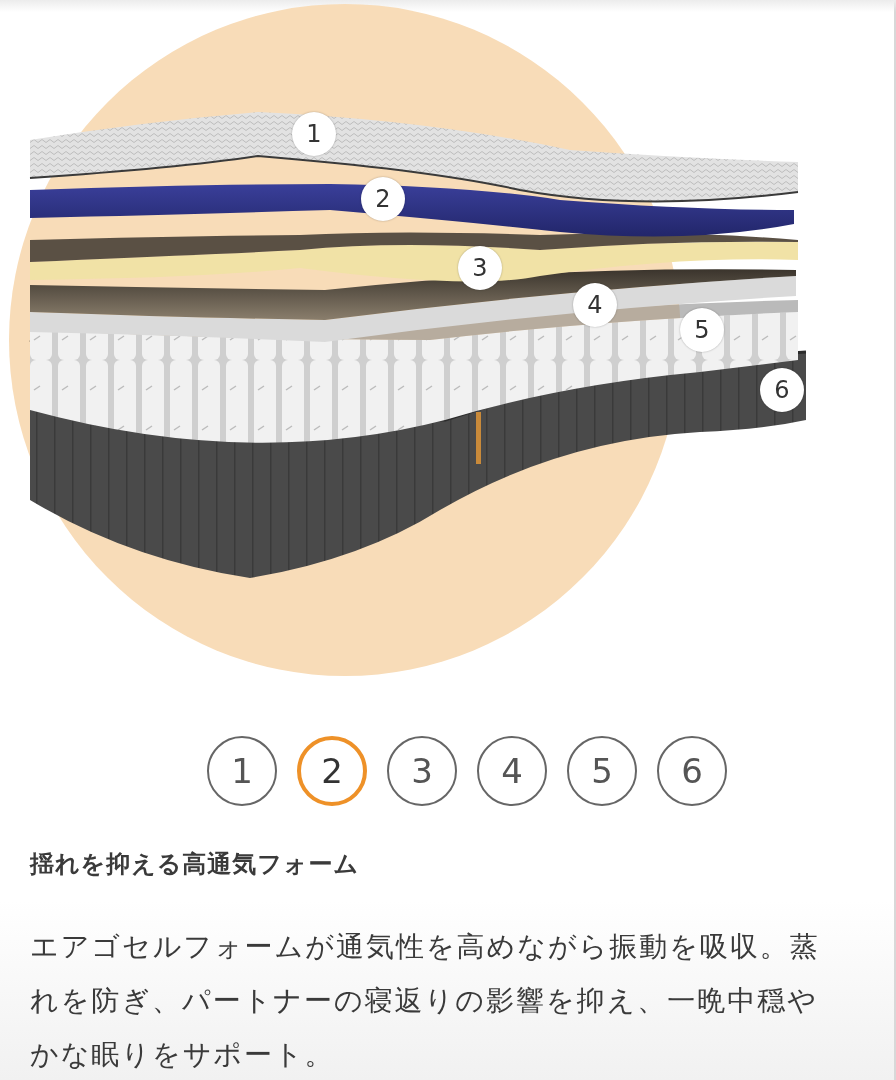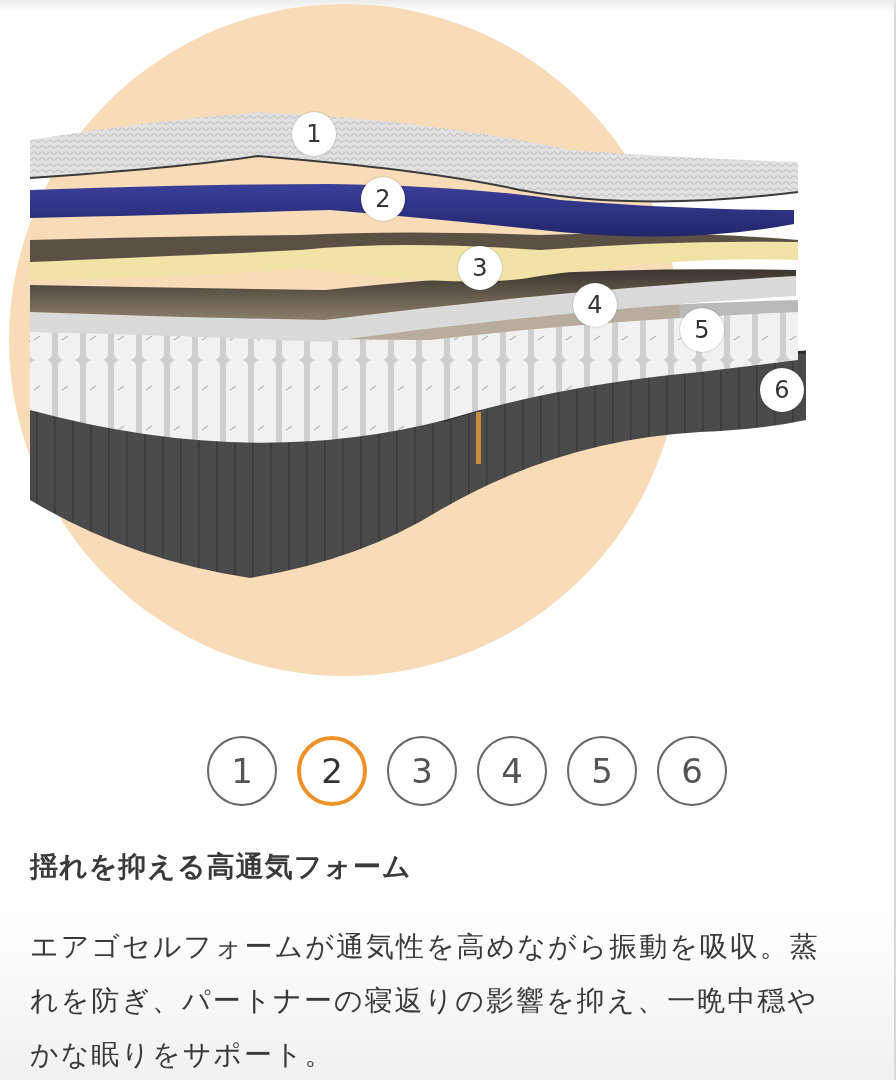--- a/index.html
+++ b/index.html
@@ -6,21 +6,21 @@
   html, body { width: 896px; height: 1080px; overflow: hidden; background: #ffffff; }
   body { font-family: "DejaVu Sans", "Liberation Sans", sans-serif; color: #333333; position: relative; }
   .page { position: absolute; left: 0; top: 0; width: 896px; height: 1080px; background: linear-gradient(#ffffff 0, #ffffff 900px, #f1f1f1 1080px); border-right: 2px solid #d8d8d8; }
   .top-shade { position: absolute; left: 0; top: 0; width: 896px; height: 12px; background: linear-gradient(#ececec, rgba(255,255,255,0)); }
   .hero { position: absolute; left: 0; top: 0; width: 896px; height: 700px; overflow: hidden; }
   .hero svg { position: absolute; left: 0; top: 0; }
   .layer-marker { position: absolute; width: 44px; height: 44px; border-radius: 50%; background: #ffffff; color: #333; font-size: 24px; display: flex; align-items: center; justify-content: center; box-shadow: 0 0 2px rgba(0,0,0,.3); cursor: pointer; }
   .stepper { position: absolute; top: 736px; left: 207px; display: flex; gap: 20px; }
   .step { width: 70px; height: 70px; border-radius: 50%; border: 2px solid #666; background: #fff; color: #555; font-size: 34px; display: flex; align-items: center; justify-content: center; cursor: pointer; font-family: "DejaVu Sans", sans-serif; }
   .step.active { border: 4px solid #ee9128; color: #333; }
-  .title { position: absolute; left: 30px; top: 848px; font-size: 28px; font-weight: bold; color: #3a3a3a; letter-spacing: 1px; text-align: right; }
+  .title { position: absolute; left: 30px; top: 848px; font-size: 24px; font-weight: bold; color: #3a3a3a; letter-spacing: 1px; text-align: right; }
   .desc { position: absolute; left: 30px; top: 920px; width: 870px; font-size: 28px; line-height: 54px; color: #3a3a3a; letter-spacing: 2px; white-space: nowrap; }
 </style>
 </head>
 <body>
 
 <div class="page">
   <div class="top-shade"></div>
 
   <div class="hero">
     <svg width="896" height="700" viewBox="0 0 896 700">

